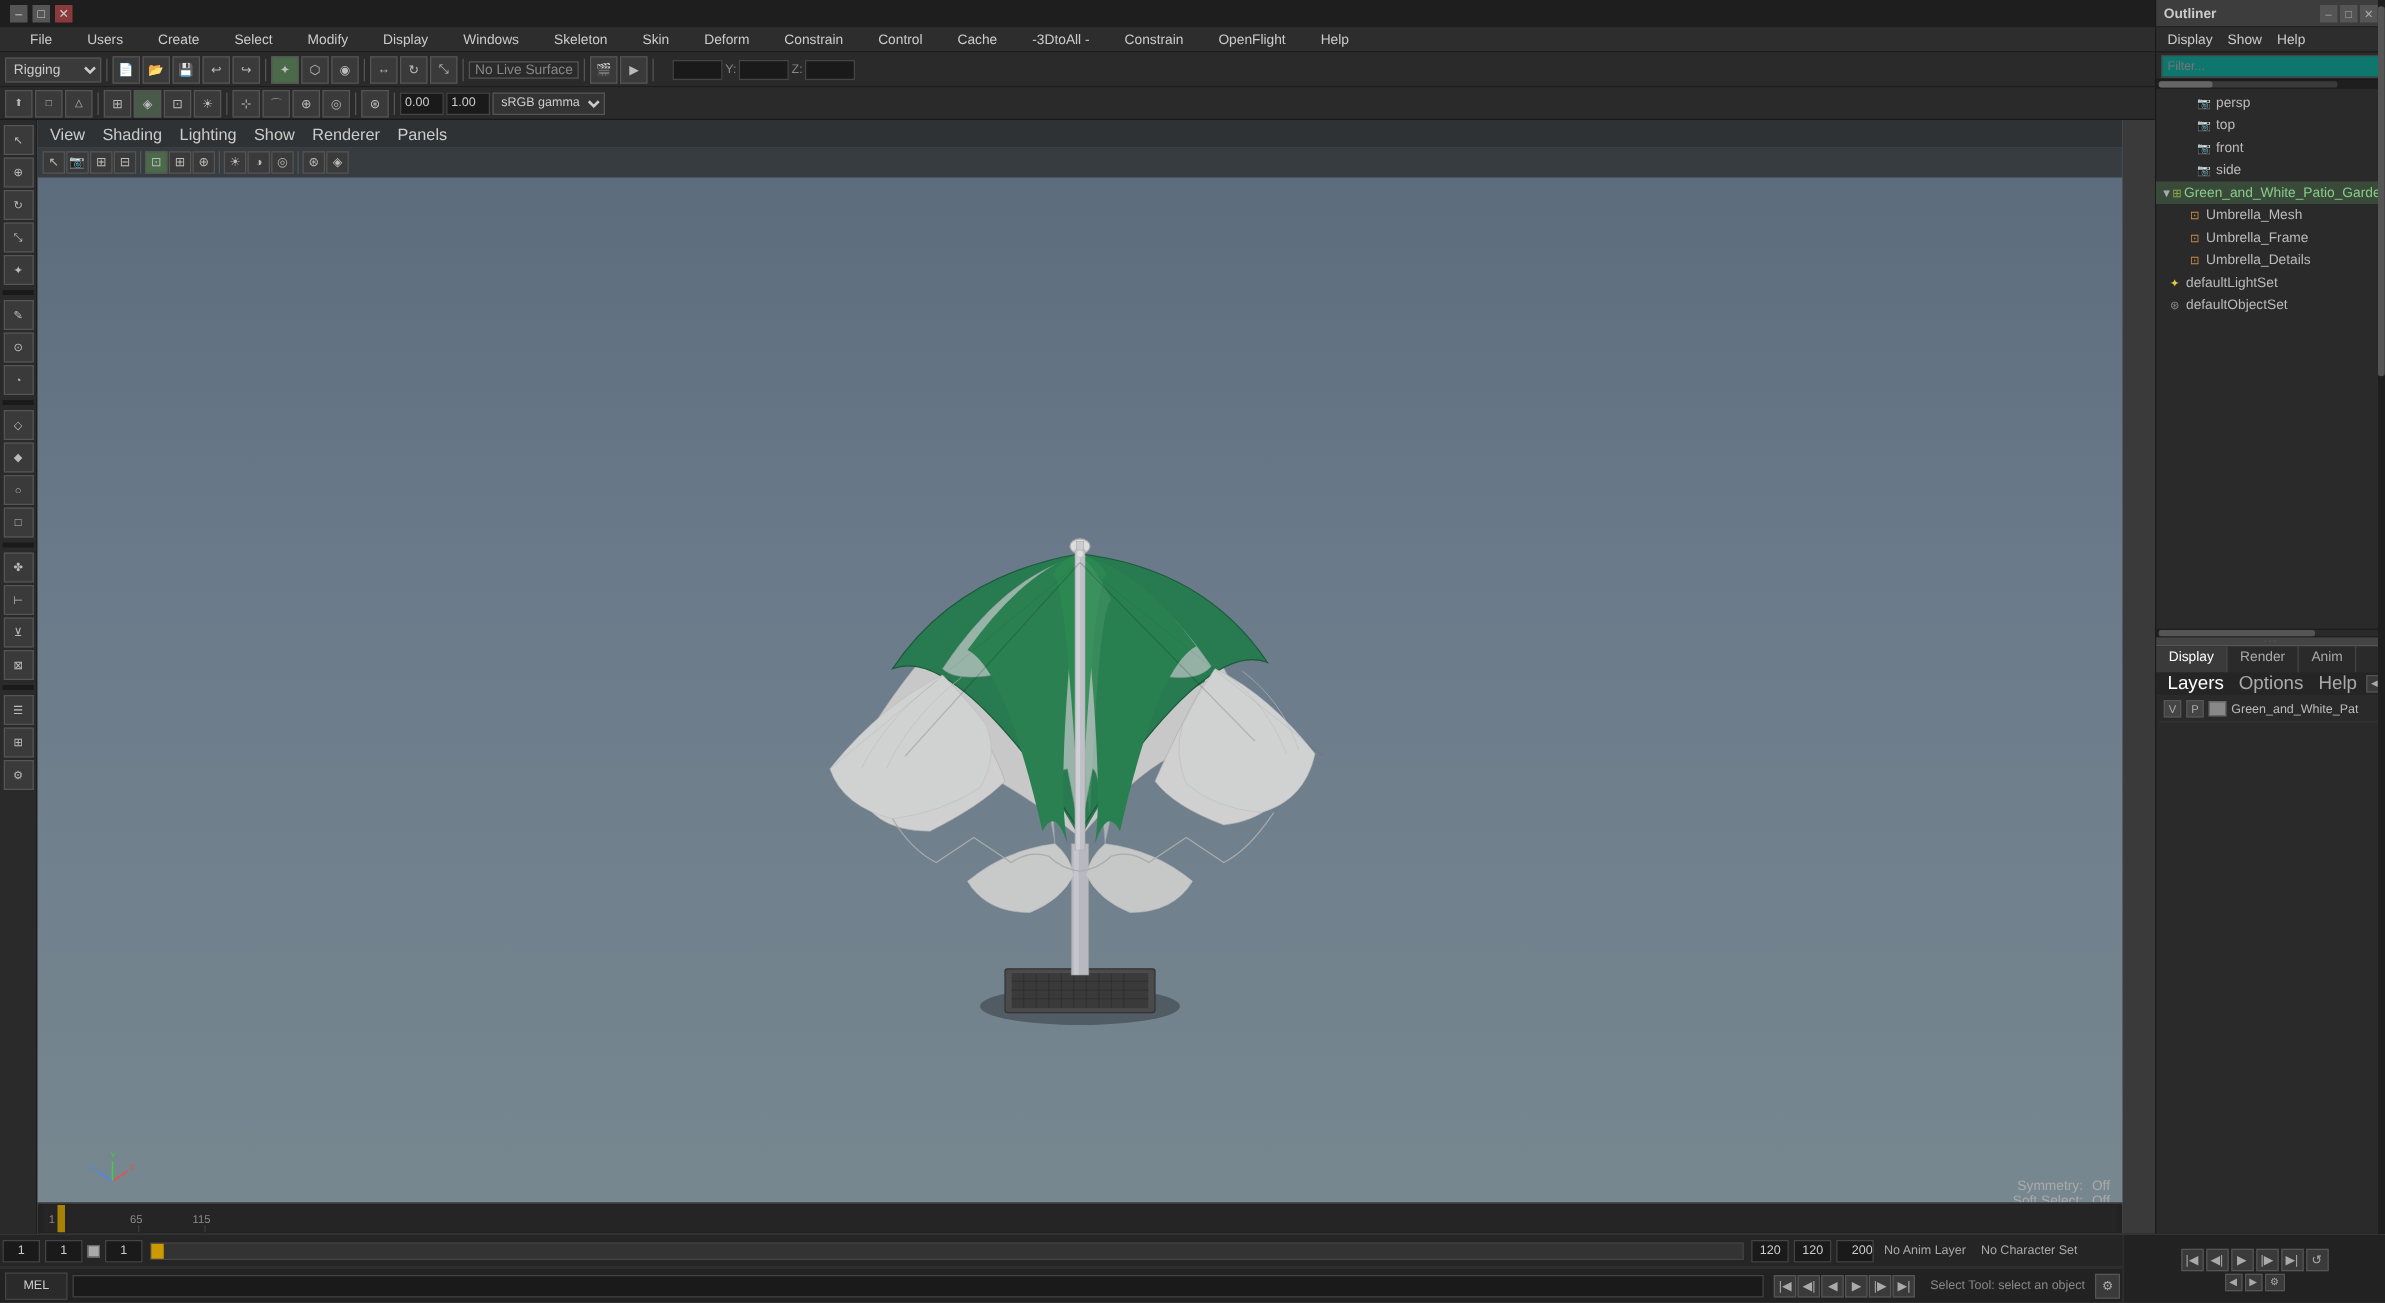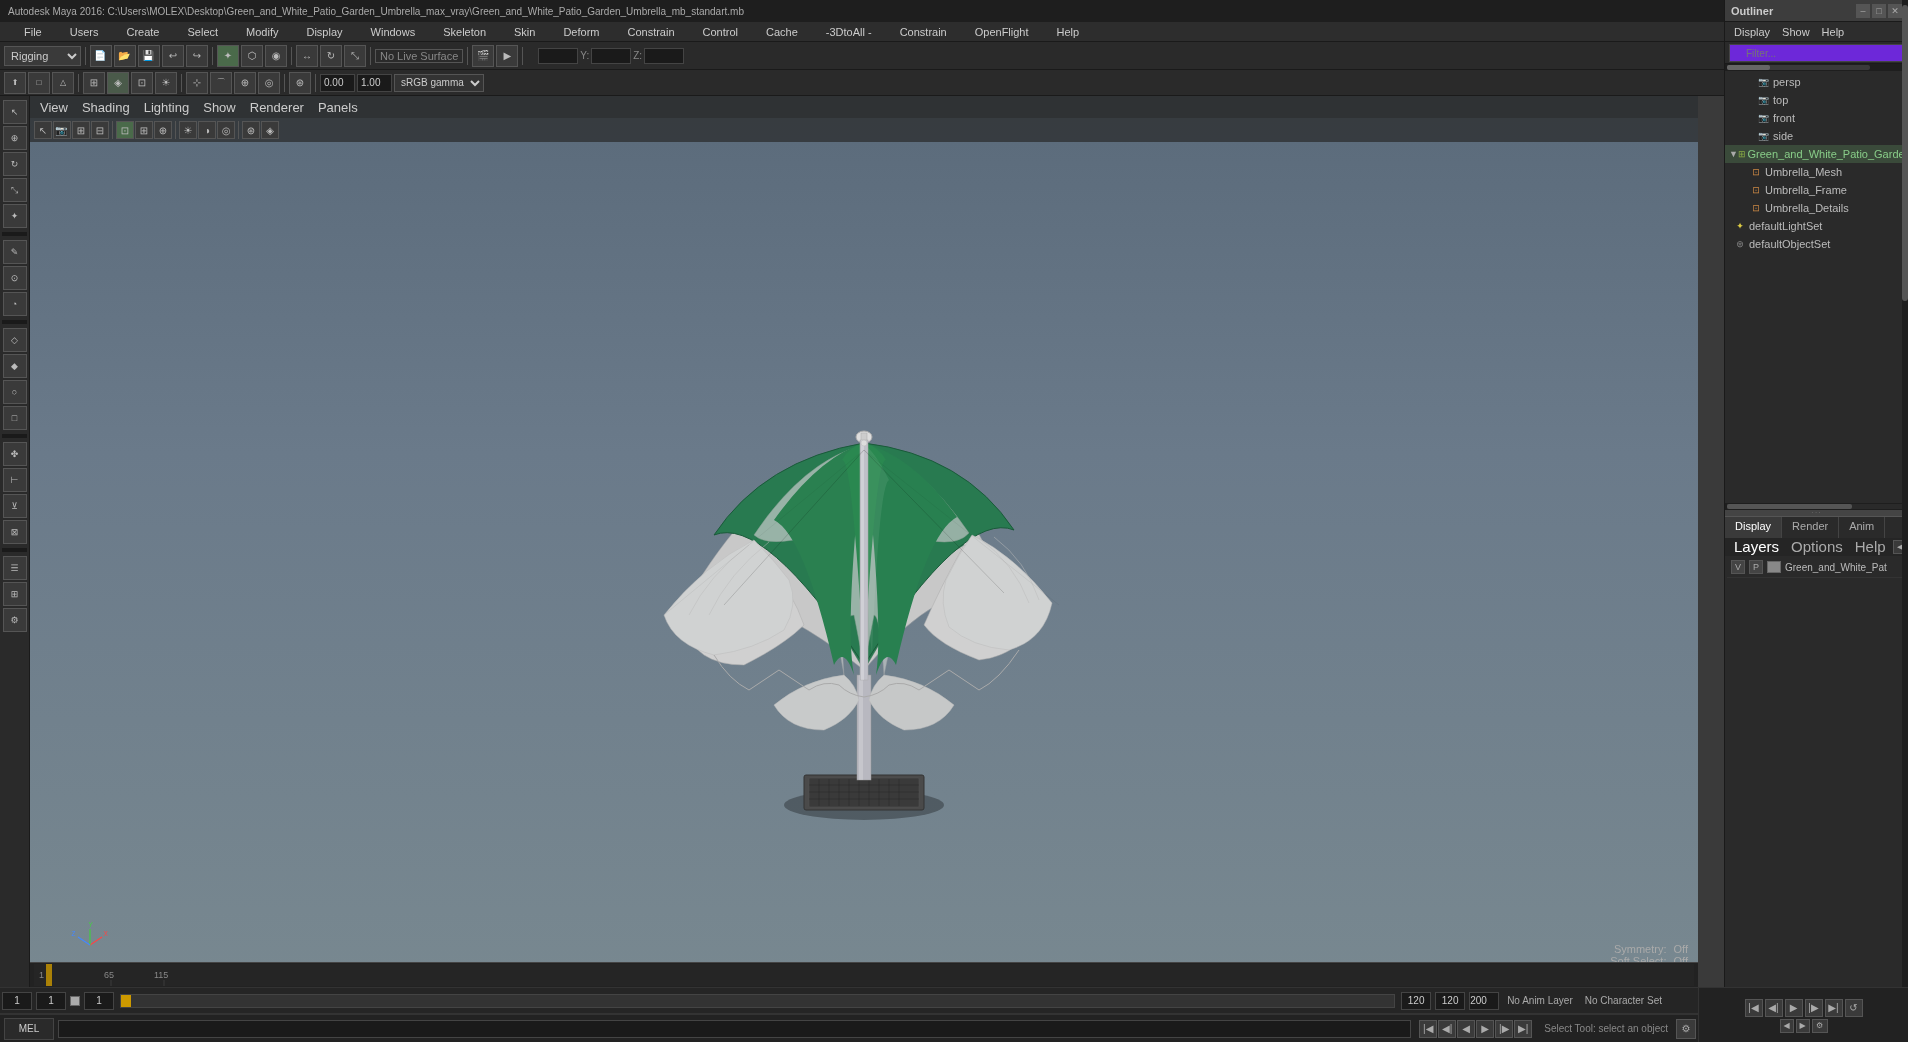--- a/index.html
+++ b/index.html
@@ -447,21 +447,20 @@
       border: 1px solid #444;
       color: #ccc;
       font-size: 10px;
       text-align: center;
     }
   </style>
 </head>
 <body>
 
 <div id="title-bar">
-  <span class="title-text" style="font-size:10px; overflow:hidden; white-space:nowrap; text-overflow:ellipsis;">Autodesk Maya 2016: C:\Users\MOLEX\Desktop\Green_and_White_Patio_Garden_Umbrella_max_vray\Green_and_White_Patio_Garden_Umbrella_mb_standart.mb</span>
   <div class="window-controls">
     <button class="win-btn">–</button>
     <button class="win-btn">□</button>
     <button class="win-btn" style="background:#8a3a3a;">✕</button>
   </div>
 </div>
 
 <div id="menu-bar">
   <span class="menu-item">File</span>
   <span class="menu-item">Users</span>
@@ -726,21 +725,21 @@
     </div>
   </div>
 
   <div id="outliner-menu">
     <span class="out-menu-item">Display</span>
     <span class="out-menu-item">Show</span>
     <span class="out-menu-item">Help</span>
   </div>
 
   <div id="outliner-search">
-    <input type="text" placeholder="Filter..." style="width: 100%; height: 18px; background: #6d28d9; border: 1px solid rgb(68, 68, 68); color: rgb(204, 204, 204); font-size: 10px; padding: 0px 16px;">
+    <input type="text" placeholder="Filter..." style="width: 100%; height: 18px; background: #0f766e; border: 1px solid rgb(68, 68, 68); color: rgb(204, 204, 204); font-size: 10px; padding: 0px 4px;">
   </div>
 
   <div style="height:7px; background:#1e1e1e; display:flex; align-items:center; padding:1px 2px;">
     <div style="width:80%; height:5px; background:#3a3a3a; border-radius:2px;">
       <div style="width:30%; height:5px; background:#666; border-radius:2px;"></div>
     </div>
   </div>
 
   <div id="outliner-tree">
 
@@ -876,21 +875,21 @@
     <input type="text" value="1" style="width: 30px; height: 18px; background: rgb(26, 26, 26); border: 1px solid rgb(68, 68, 68); color: rgb(204, 204, 204); font-size: 10px; text-align: center; margin: 0px 2px;">
 
     <div style="flex:1; height:14px; background:#333; margin:0 4px; position:relative; border:1px solid #444;">
       <div style="position:absolute; left:0; top:0; width:0.8%; height:100%; background:#cc9900;"></div>
     </div>
 
     <input type="text" value="120" style="width: 30px; height: 18px; background: rgb(26, 26, 26); border: 1px solid rgb(68, 68, 68); color: rgb(204, 204, 204); font-size: 10px; text-align: center; margin: 0px 2px;">
 
     <input type="text" value="120" style="width: 30px; height: 18px; background: rgb(26, 26, 26); border: 1px solid rgb(68, 68, 68); color: rgb(204, 204, 204); font-size: 10px; text-align: center; margin: 0px 2px;">
 
-    <input type="text" value="200" style="width: 30px; height: 18px; background: rgb(26, 26, 26); border: 1px solid rgb(68, 68, 68); color: rgb(204, 204, 204); font-size: 10px; text-align: left; margin: 0px 2px;">
+    <input type="text" value="200" style="width: 30px; height: 18px; background: rgb(26, 26, 26); border: 1px solid rgb(68, 68, 68); color: rgb(204, 204, 204); font-size: 10px; text-align: right; margin: 0px 2px;">
 
     <span class="no-anim-label">No Anim Layer</span>
 
     <span class="no-anim-label" style="margin-right:30px;">No Character Set</span>
   </div>
 
   <div style="position:absolute; bottom:0; left:0; right:210px; height:28px; background:#222; display:flex; align-items:center; border-top:1px solid #333;">
 
     <div style="min-width:50px; height:22px; background:#2a2a2a; border:1px solid #444; display:flex; align-items:center; justify-content:center; margin:0 4px; cursor:pointer;">
       <span style="font-size:10px; color:#ccc;">MEL</span>

